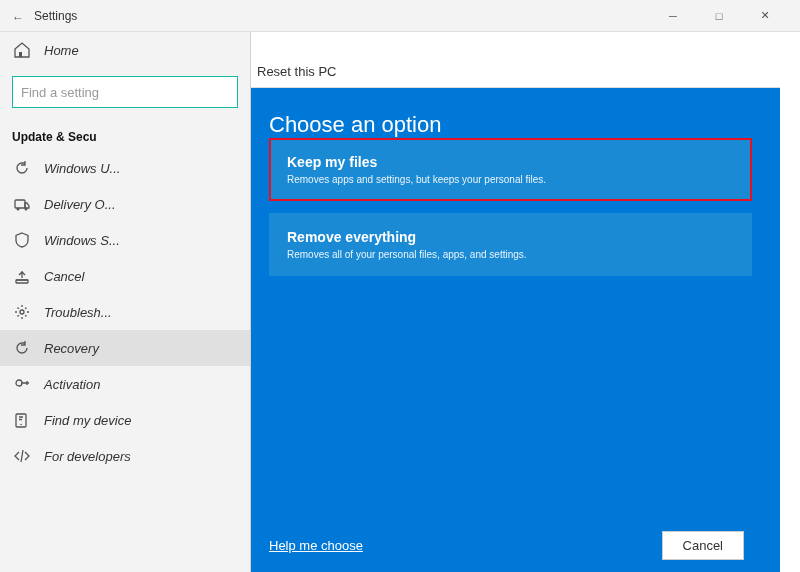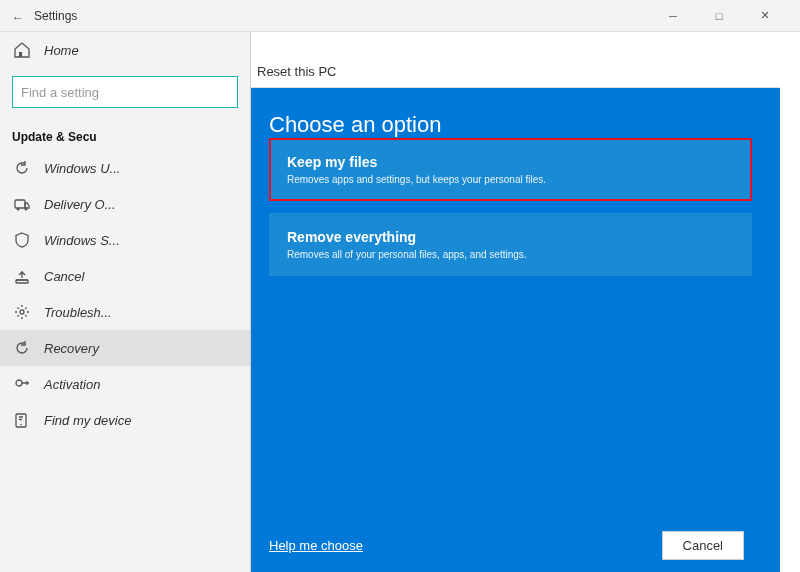--- a/index.html
+++ b/index.html
@@ -312,20 +312,28 @@
       <span class="icon">
         <svg viewBox="0 0 16 16" fill="none" stroke="#555" stroke-width="1.3">
           <rect x="2" y="2" width="10" height="13" rx="1"></rect>
           <circle cx="7" cy="12.5" r="0.8" fill="#555" stroke="none"></circle>
           <path d="M5 5h4M5 7.5h3"></path>
         </svg>
       </span>
       <span>Find my device</span>
     </div>
 
+    <div class="sidebar-item">
+      <span class="icon">
+        <svg viewBox="0 0 16 16" fill="none" stroke="#555" stroke-width="1.3">
+          <path d="M5 4L1 8l4 4M11 4l4 4-4 4M9 2l-2 12"></path>
+        </svg>
+      </span>
+      <span>For developers</span>
+    </div>
   </div>
 
   <div class="divider"></div>
 
   <div class="main-content">
     <h1 class="page-title">Recovery</h1>
 
     <div class="dialog">
 
       <div class="dialog-header">

